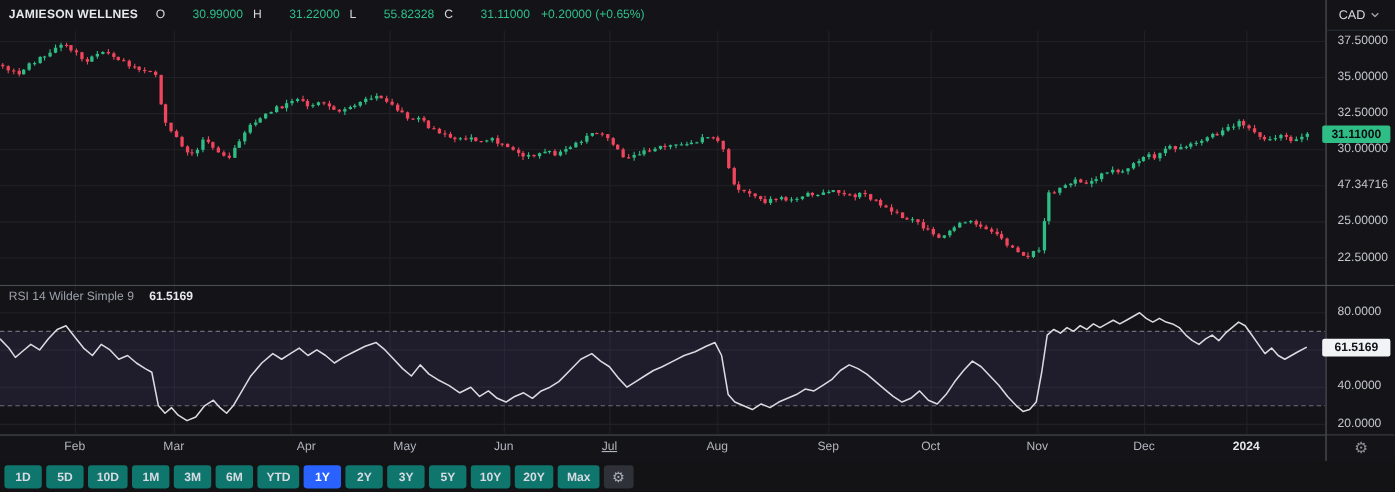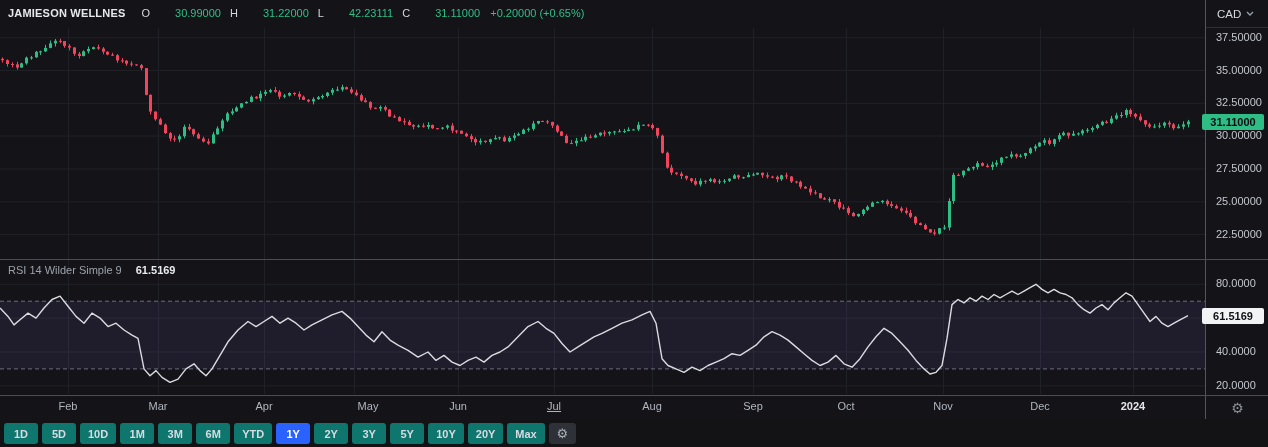--- a/index.html
+++ b/index.html
@@ -576,21 +576,21 @@
       <line x1="1188.5" y1="119.93536129773017" x2="1188.5" y2="127.38689989627312" stroke="#2ebd85" stroke-width="1"></line>
       <rect x="1187" y="121.55597" width="3" height="2.821076552548263" fill="#2ebd85"></rect>
       <path d="M0,308.0 L8,316.4 L14,324.9 L20,319.8 L28,313.1 L36,318.1 L44,308.0 L52,299.5 L60,296.1 L68,306.3 L76,316.4 L84,323.2 L92,313.1 L100,318.1 L108,326.6 L116,323.2 L124,330.0 L132,335.1 L138,338.4 L144,368.9 L150,375.7 L156,370.6 L162,377.4 L170,382.4 L178,379.1 L186,368.9 L194,363.8 L200,370.6 L206,375.7 L212,368.9 L220,355.4 L228,341.8 L238,330.0 L248,321.5 L256,326.6 L264,321.5 L272,316.4 L280,323.2 L288,318.1 L296,323.2 L304,330.0 L312,324.9 L322,319.8 L332,314.8 L342,311.4 L350,318.1 L358,326.6 L366,335.1 L374,341.8 L382,331.7 L390,340.1 L398,345.2 L408,350.3 L418,357.1 L428,352.0 L436,360.4 L444,355.4 L452,362.1 L460,365.5 L468,360.4 L476,357.1 L484,362.1 L492,355.4 L500,352.0 L508,346.9 L518,336.8 L528,326.6 L538,321.5 L546,328.3 L554,333.4 L562,343.5 L570,352.0 L578,346.9 L586,341.8 L594,336.8 L602,333.4 L612,328.3 L622,323.2 L632,319.8 L642,314.8 L650,311.4 L656,323.2 L662,358.7 L668,365.5 L676,368.9 L684,372.3 L692,367.2 L700,370.6 L708,365.5 L716,362.1 L724,358.7 L732,353.7 L740,355.4 L748,350.3 L756,345.2 L764,336.8 L772,331.7 L780,335.1 L788,340.1 L796,346.9 L804,353.7 L812,360.4 L820,365.5 L828,362.1 L836,355.4 L844,363.8 L852,367.2 L860,358.7 L868,346.9 L876,336.8 L884,328.3 L892,333.4 L900,341.8 L908,350.3 L916,360.4 L924,368.9 L930,374.0 L936,372.3 L942,365.5 L947,338.4 L952,304.6 L958,299.5 L964,302.9 L970,297.8 L976,301.2 L982,296.1 L988,299.5 L994,294.5 L1000,297.8 L1006,294.5 L1012,291.1 L1018,294.5 L1024,291.1 L1030,287.7 L1036,284.3 L1042,289.4 L1048,292.8 L1054,289.4 L1060,292.8 L1066,294.5 L1072,297.8 L1078,304.6 L1084,309.7 L1090,313.1 L1096,308.0 L1102,304.6 L1108,309.7 L1114,302.9 L1120,297.8 L1126,292.8 L1132,296.1 L1138,304.6 L1144,313.1 L1150,321.5 L1156,316.4 L1162,323.2 L1168,326.6 L1174,323.2 L1180,319.8 L1188,315.6" fill="none" stroke="#d9dbe0" stroke-width="1.4" stroke-linejoin="round"></path>
     </svg>
 
   <div class="legend">
     <span class="symbol">JAMIESON WELLNES</span>
     <span id="ohlc-items" style="display:flex;gap:9px;">
         <span class="ohlc-item"><b>O</b><span>30.99000</span></span>
         <span class="ohlc-item"><b>H</b><span>31.22000</span></span>
-        <span class="ohlc-item"><b>L</b><span>42.23111</span></span>
+        <span class="ohlc-item"><b>L</b><span>55.82328</span></span>
         <span class="ohlc-item"><b>C</b><span>31.11000</span></span>
       </span>
     <span class="chg">+0.20000 (+0.65%)</span>
   </div>
 
   <div class="rsi-legend">
     <span class="rsi-title">RSI 14 Wilder Simple 9</span>
     <span class="rsi-val">61.5169</span>
   </div>
 
@@ -602,37 +602,37 @@
       <span>CAD</span>
       <svg width="8" height="5">
         <polyline points="1,1 4,4 7,1" fill="none" stroke="#9aa0aa" stroke-width="1.3"></polyline>
       </svg>
     </div>
     <div id="price-labels">
         <div class="axis-label" style="top: 30.7px;">37.50000</div>
         <div class="axis-label" style="top: 63.5075px;">35.00000</div>
         <div class="axis-label" style="top: 96.315px;">32.50000</div>
         <div class="axis-label" style="top: 129.123px;">30.00000</div>
-        <div class="axis-label" style="top: 161.93px;">27.50000</div>
+        <div class="axis-label" style="top: 161.93px;">47.34716</div>
         <div class="axis-label" style="top: 194.738px;">25.00000</div>
         <div class="axis-label" style="top: 227.545px;">22.50000</div>
       </div>
     <div id="rsi-labels">
         <div class="axis-label" style="top: 277.3px;">80.0000</div>
         <div class="axis-label" style="top: 344.98px;">40.0000</div>
         <div class="axis-label" style="top: 378.82px;">20.0000</div>
       </div>
     <div class="tag green" id="last-price-tag" style="top: 113.556px;">31.11000</div>
     <div class="tag white" id="rsi-tag" style="top: 307.573px;">61.5169</div>
   </div>
 
   <div class="time-axis" id="time-axis">
       <div class="month" style="left: 68px;">Feb</div>
       <div class="month" style="left: 158px;">Mar</div>
-      <div class="month" style="left: 264px;">Apr</div>
+      <div class="month" style="left: 264px; text-align: right;">Apr</div>
       <div class="month" style="left: 368px;">May</div>
       <div class="month" style="left: 458px;">Jun</div>
       <div class="month" style="left: 554px; text-decoration: underline;">Jul</div>
       <div class="month" style="left: 652px;">Aug</div>
       <div class="month" style="left: 753px;">Sep</div>
       <div class="month" style="left: 846px;">Oct</div>
       <div class="month" style="left: 943px;">Nov</div>
       <div class="month" style="left: 1040px;">Dec</div>
       <div class="month year" style="left: 1133px;">2024</div>
     </div>

